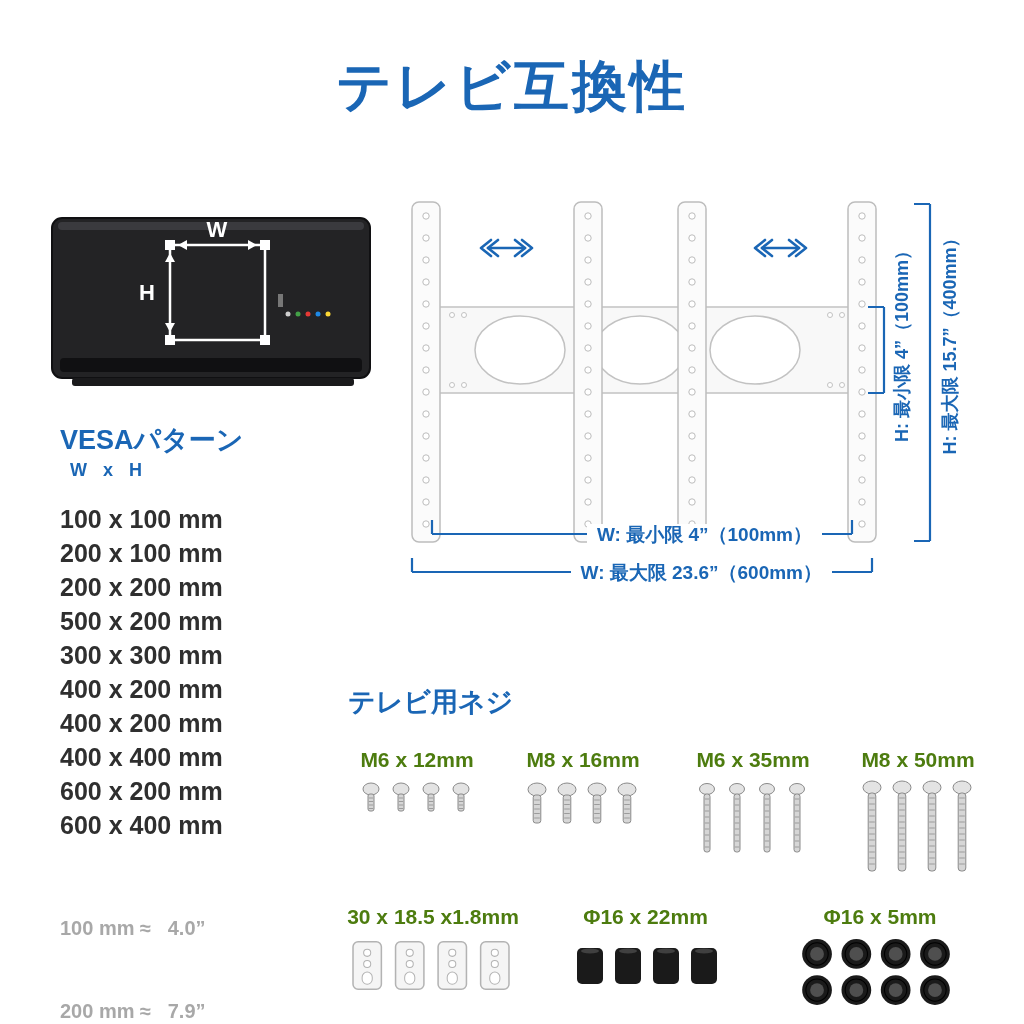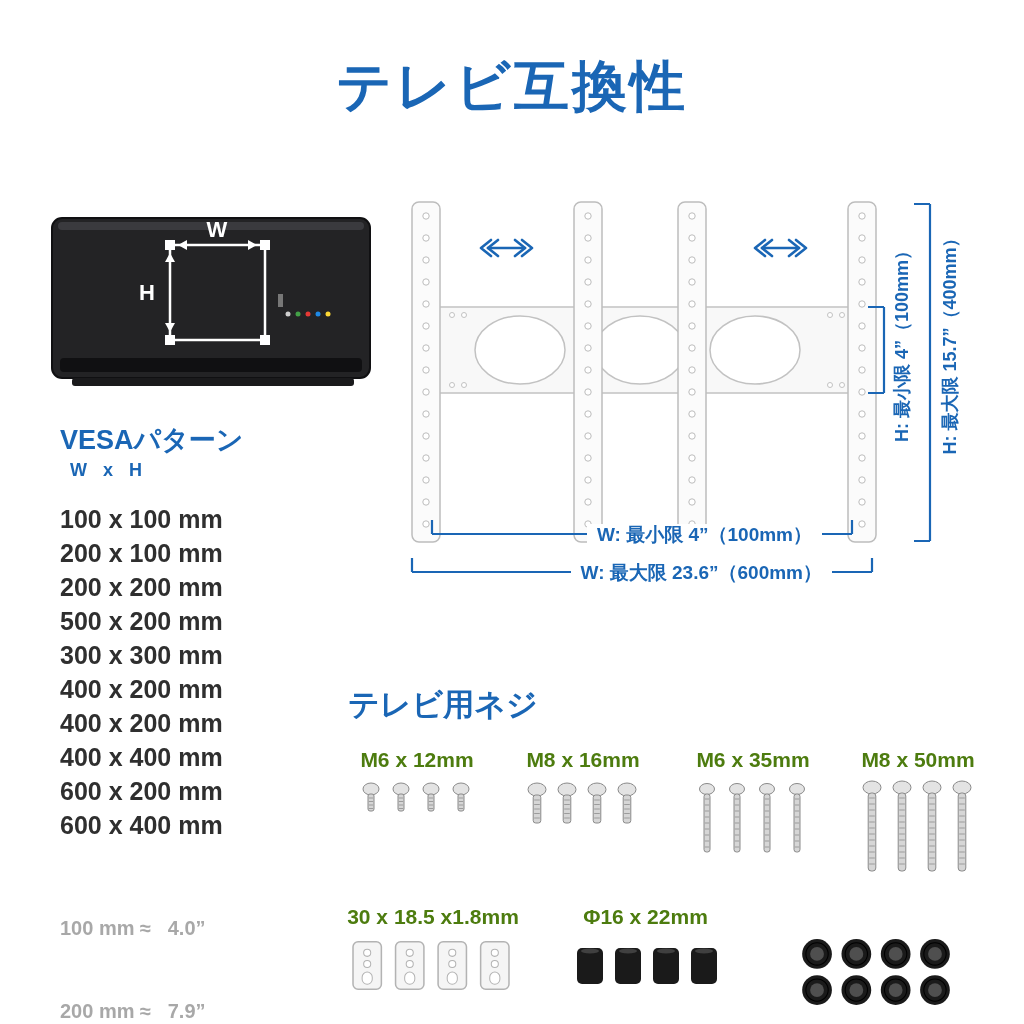--- a/index.html
+++ b/index.html
@@ -10,21 +10,21 @@
   .title{top:30px;left:0;width:1024px;text-align:center;font-size:55px;font-weight:900;
          color:#1a66b5;letter-spacing:3px;}
   .h-vesa{left:60px;top:402px;font-size:27px;font-weight:800;}
   .h-wxh{left:70px;top:440px;font-size:18px;font-weight:800;white-space:pre;letter-spacing:2px;}
   .sizes{left:60px;top:482px;font-size:25px;font-weight:800;color:#2f2f2f;line-height:34px;}
   .convs{left:60px;top:840px;font-size:20px;font-weight:700;color:#a8a8a8;line-height:27.5px;white-space:pre;}
   .vlabel{font-size:18px;font-weight:800;white-space:nowrap;text-align:center;
           transform:rotate(-90deg);color:#1a66b5;}
   .wdim{text-align:right;font-size:19px;font-weight:800;color:#1a66b5;}
   .wdim span{background:#fff;padding:0 10px;}
-  .screws-heading{left:348px;top:664px;font-size:31px;font-weight:800;}
+  .screws-heading{left:348px;top:664px;font-size:27px;font-weight:800;}
   .part-label{font-size:21px;font-weight:800;text-align:center;color:#4d7c0f;white-space:nowrap;}
   svg text{font-family:"Liberation Sans","DejaVu Sans",sans-serif;}
 </style>
 </head>
 <body>
 
 <div class="page">
 
   <div class="abs title">テレビ互換性</div>
 
@@ -209,20 +209,21 @@
     </g>
       </defs>
     <use href="#sc4" x="17"></use>
       <use href="#sc4" x="47"></use>
       <use href="#sc4" x="77"></use>
       <use href="#sc4" x="107"></use>
   </svg>
 
   <div class="abs part-label" style="left:338px;top:885px;width:190px">30 x 18.5 x1.8mm</div>
   <div class="abs part-label" style="left:558px;top:885px;width:175px">Φ16 x 22mm</div>
+  <div class="abs part-label" style="left:790px;top:885px;width:180px">Φ16 x 5mm</div>
 
   <svg class="abs" style="left:352px;top:920px;width:158px;height:52px" viewBox="0 0 156 50">
     <defs>
         <g id="pl1">
       <rect x="1" y="1" width="28" height="47" rx="5" fill="#f5f5f5" stroke="#b3b3b3" stroke-width="1.5"></rect>
       <circle cx="15" cy="12" r="3.5" fill="#fff" stroke="#b3b3b3"></circle>
       <circle cx="15" cy="23" r="3.5" fill="#fff" stroke="#b3b3b3"></circle>
       <rect x="10" y="31" width="10" height="12" rx="5" fill="#fff" stroke="#b3b3b3"></rect>
     </g>
       </defs>

